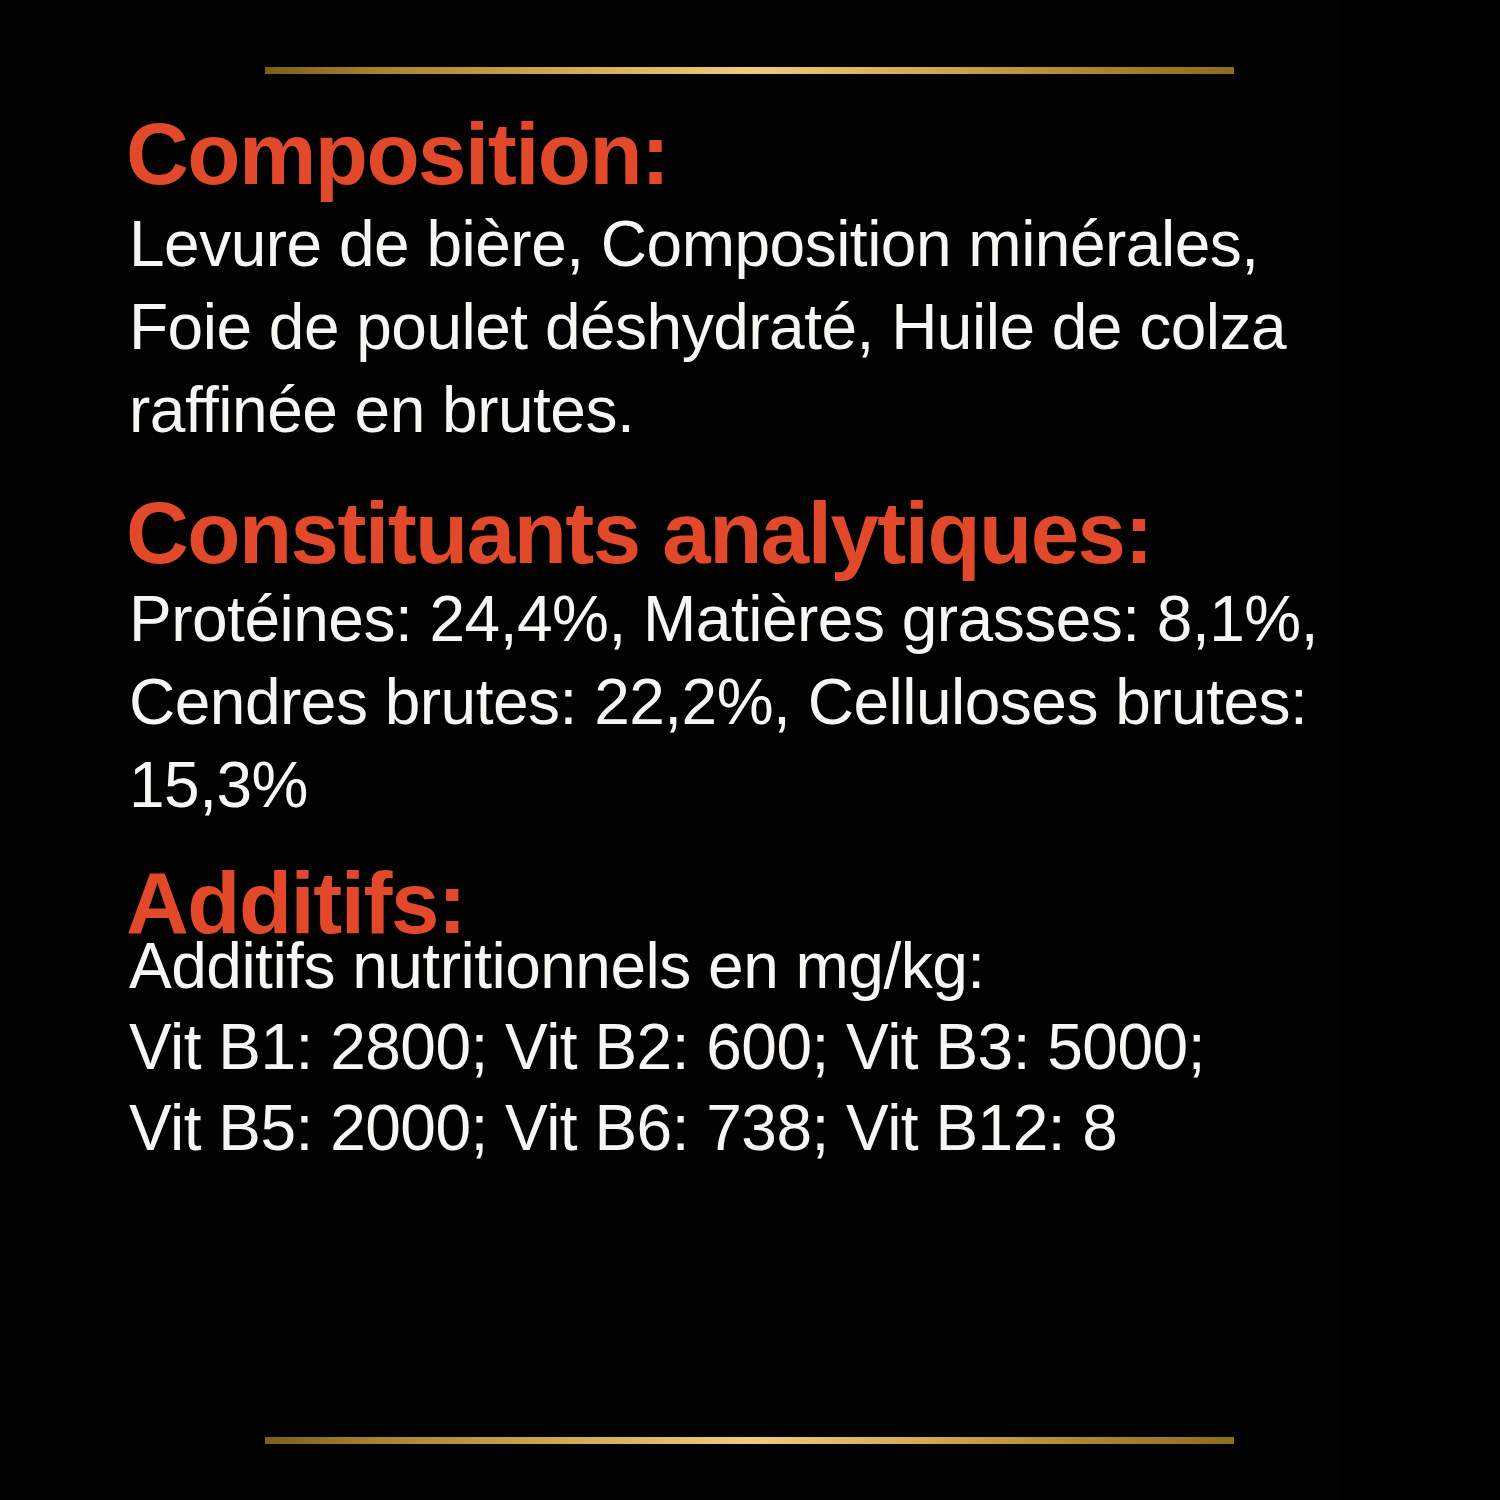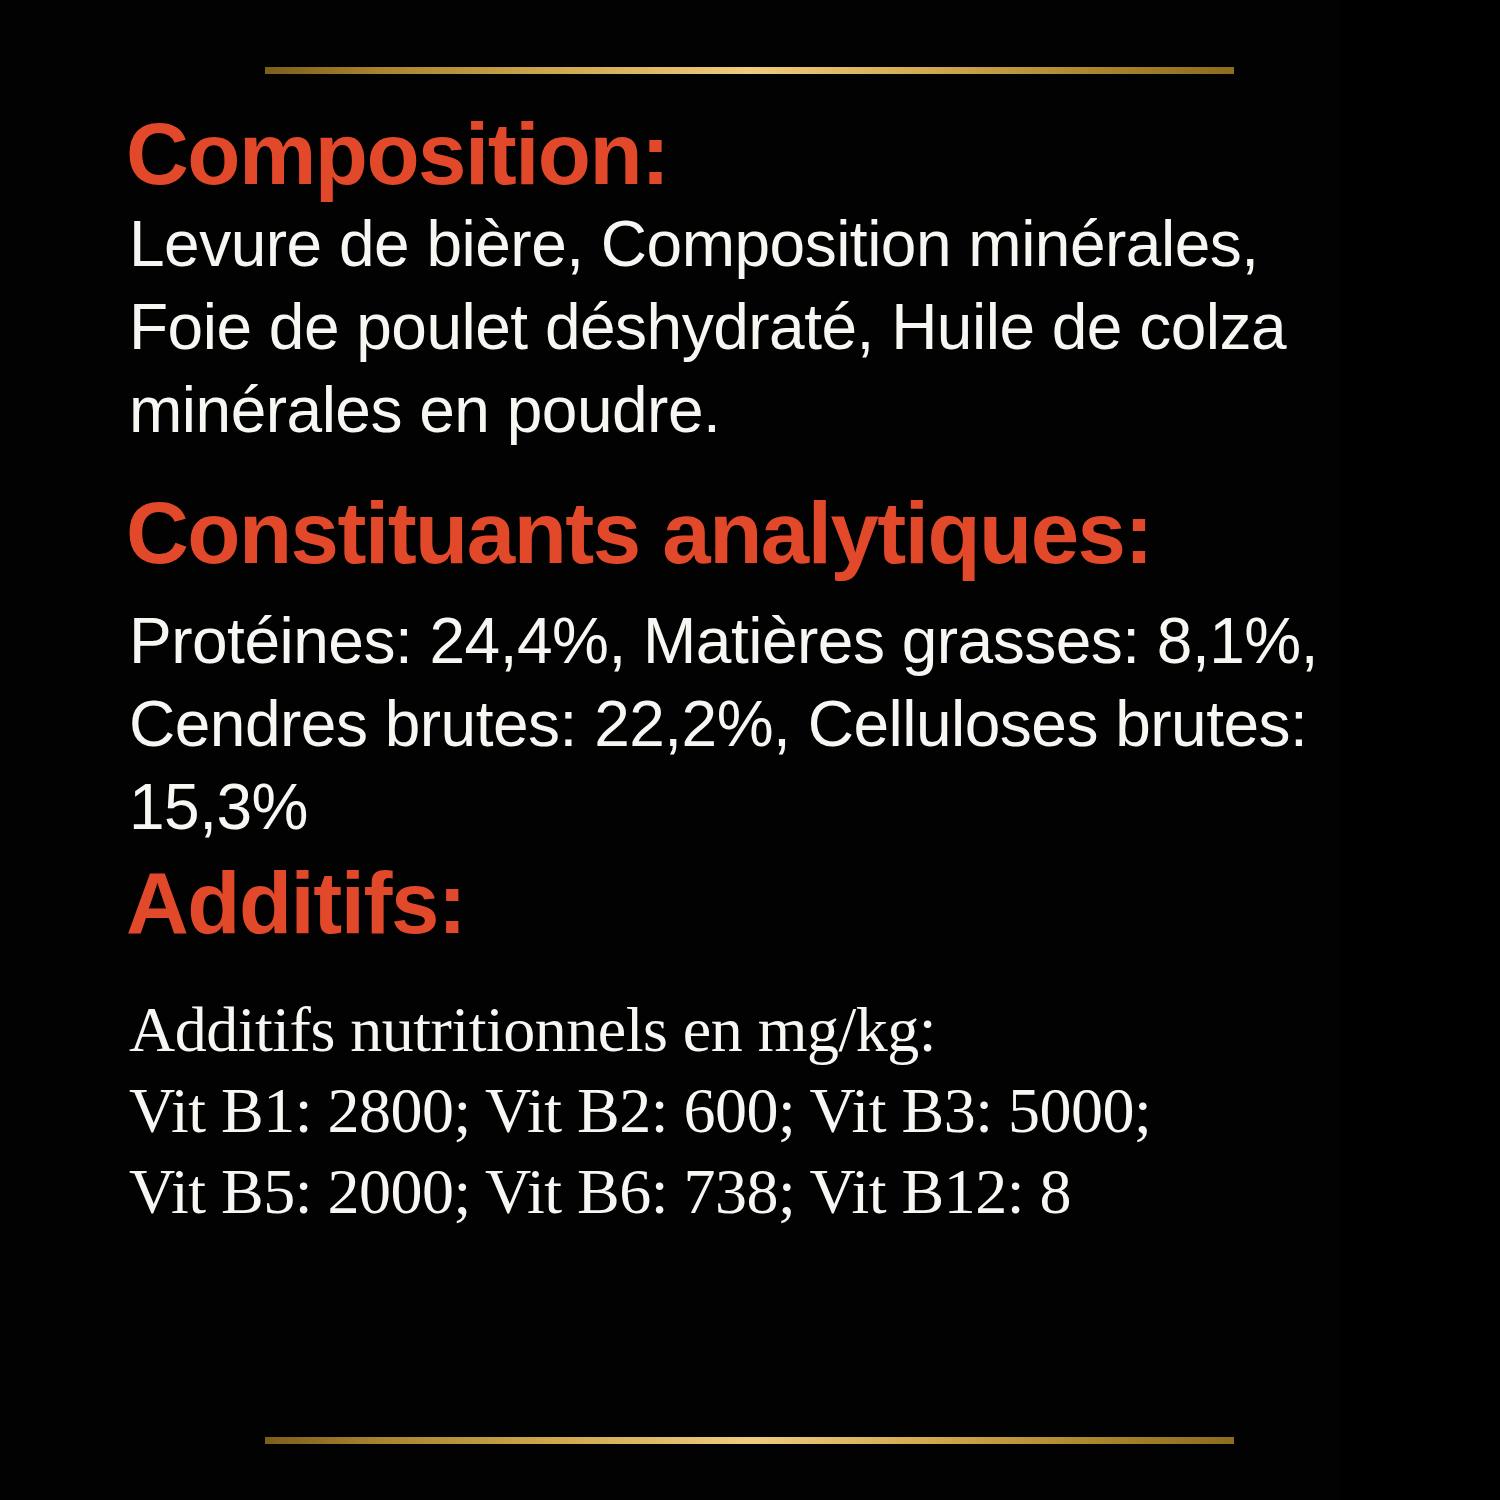--- a/index.html
+++ b/index.html
@@ -48,22 +48,22 @@
     position: absolute;
     left: 129px;
     color: var(--white);
     font-size: 64px;
     line-height: 83px;
     font-weight: 400;
     letter-spacing: -0.5px;
     white-space: nowrap;
   }
   #para-composition { top: 203px; }
-  #para-constituants { top: 600px; }
-  #para-additifs { top: 989px; line-height: 81px; font-family: Liberation Serif, serif; }
+  #para-constituants { top: 578px; }
+  #para-additifs { top: 926px; line-height: 81px; }
 
   .footer-note {
     position: absolute;
     left: 129px;
     top: 1228px;
     color: var(--red);
     font-size: 66px;
     line-height: 81px;
     font-weight: 700;
     letter-spacing: -0.5px;
@@ -75,21 +75,21 @@
 
 <div class="page">
 
   <div class="gold-rule rule-top"></div>
 
   <h1 class="heading" id="heading-composition">Composition:</h1>
 
   <div class="para" id="para-composition">
     <div class="line">Levure de bière, Composition minérales,</div>
     <div class="line">Foie de poulet déshydraté, Huile de colza</div>
-    <div class="line">minérales en poudre.</div>
+    <div class="line">raffinée en brutes.</div>
   </div>
 
   <h1 class="heading" id="heading-constituants">Constituants analytiques:</h1>
 
   <div class="para" id="para-constituants">
     <div class="line">Protéines: 24,4%, Matières grasses: 8,1%,</div>
     <div class="line">Cendres brutes: 22,2%, Celluloses brutes:</div>
     <div class="line">15,3%</div>
   </div>
 

